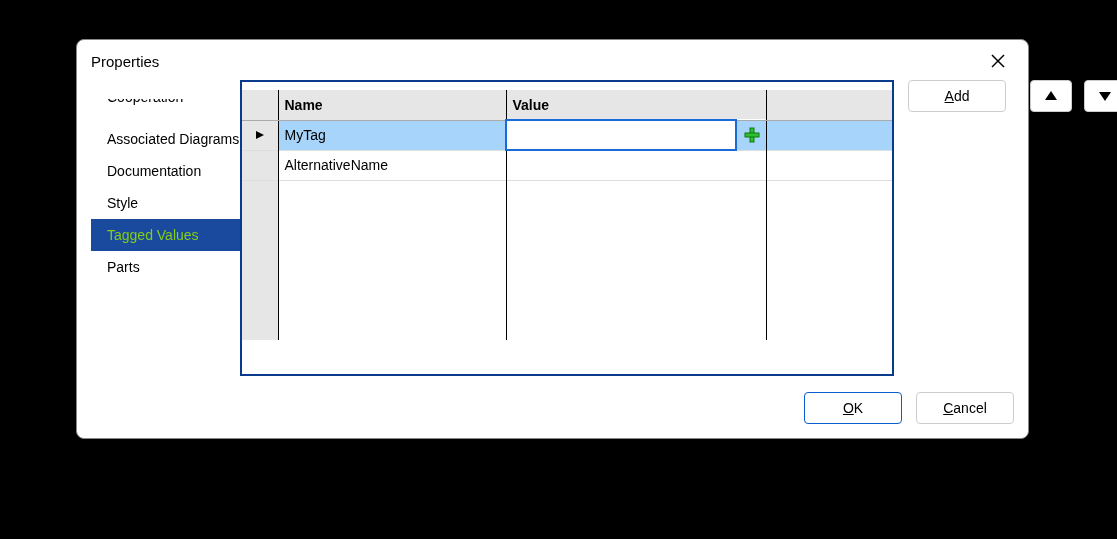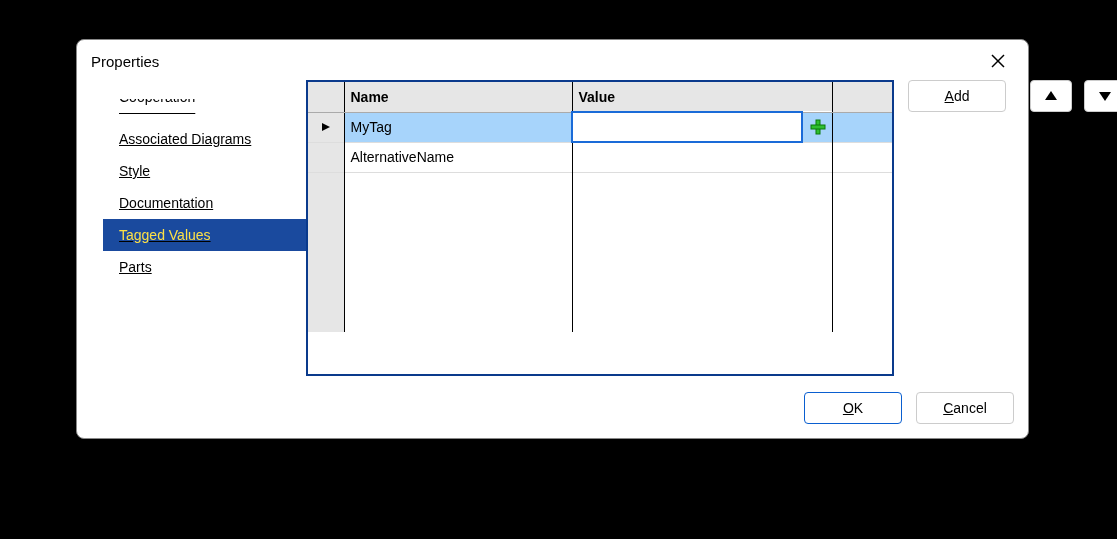--- a/index.html
+++ b/index.html
@@ -52,33 +52,32 @@
       width: 16px;
       height: 16px;
     }
     .body {
       flex: 1;
       display: flex;
       flex-direction: row;
       padding: 0 14px 8px 0;
     }
     .sidebar {
-      width: 229px;
+      width: 163px;
       padding-top: 21px;
-      padding-left: 26px;
-      text-decoration: underline;
+      padding-left: 14px;
     }
     .sidebar-item {
       padding: 8px 10px 8px 16px;
       cursor: pointer;
       white-space: nowrap;
     }
     .sidebar-item.selected {
       background: #1a4a9e;
-      color: #fde047;
+      color: #84cc16;
     }
     .sidebar-item.cut {
       position: relative;
       overflow: hidden;
       height: 24px;
       padding-top: 0;
       margin-top: -2px;
     }
     .sidebar-item.cut .label {
       position: relative;
@@ -94,20 +93,21 @@
       border: 2px solid #0a3a8c;
       background: #fff;
       flex: 1;
       position: relative;
       overflow: hidden;
     }
     table.grid {
       border-collapse: collapse;
       width: 100%;
       table-layout: fixed;
+      margin-top: 8px;
     }
     table.grid th, table.grid td {
       border-right: 1px solid #000;
       text-align: left;
       padding: 4px 6px;
       height: 30px;
       overflow: hidden;
     }
     table.grid th {
       background: #e6e6e6;
@@ -215,24 +215,24 @@
   <div class="body">
 
     <div class="sidebar">
       <div class="sidebar-item cut">
         <span class="label">Cooperation</span>
       </div>
       <div class="sidebar-item">
         <span>Associated Diagrams</span>
       </div>
       <div class="sidebar-item">
+        <span>Documentation</span>
+      </div>
+      <div class="sidebar-item">
         <span>Style</span>
-      </div>
-      <div class="sidebar-item">
-        <span>Documentation</span>
       </div>
       <div class="sidebar-item selected">
         <span>Tagged Values</span>
       </div>
       <div class="sidebar-item">
         <span>Parts</span>
       </div>
     </div>
 
     <div class="center">

